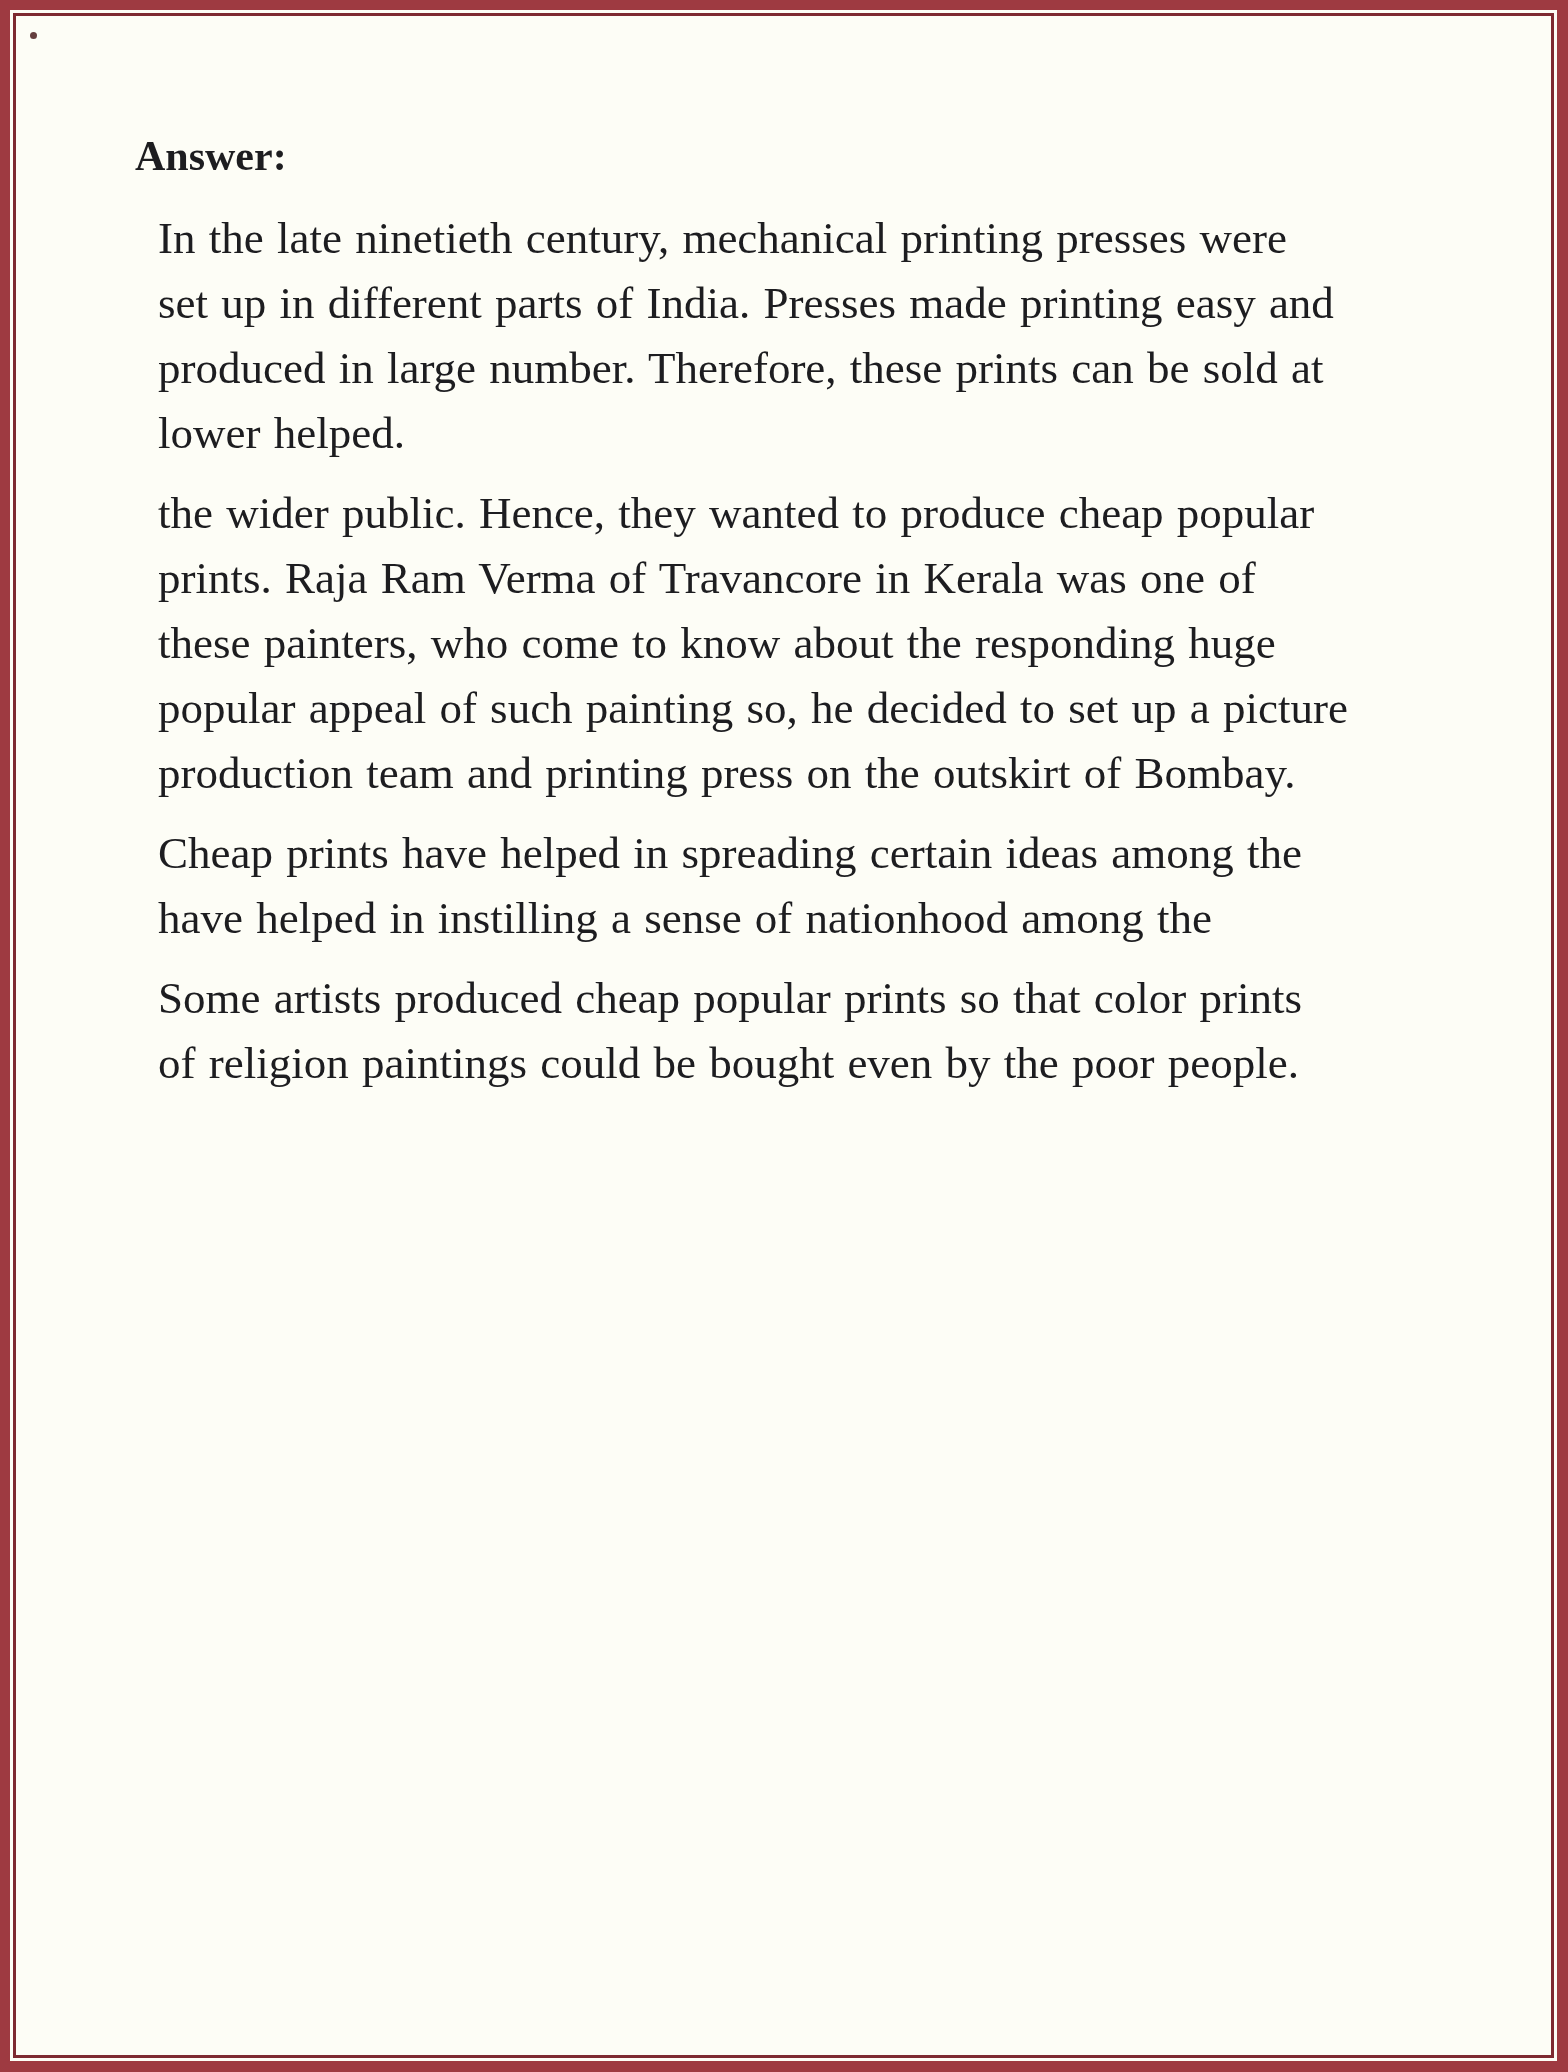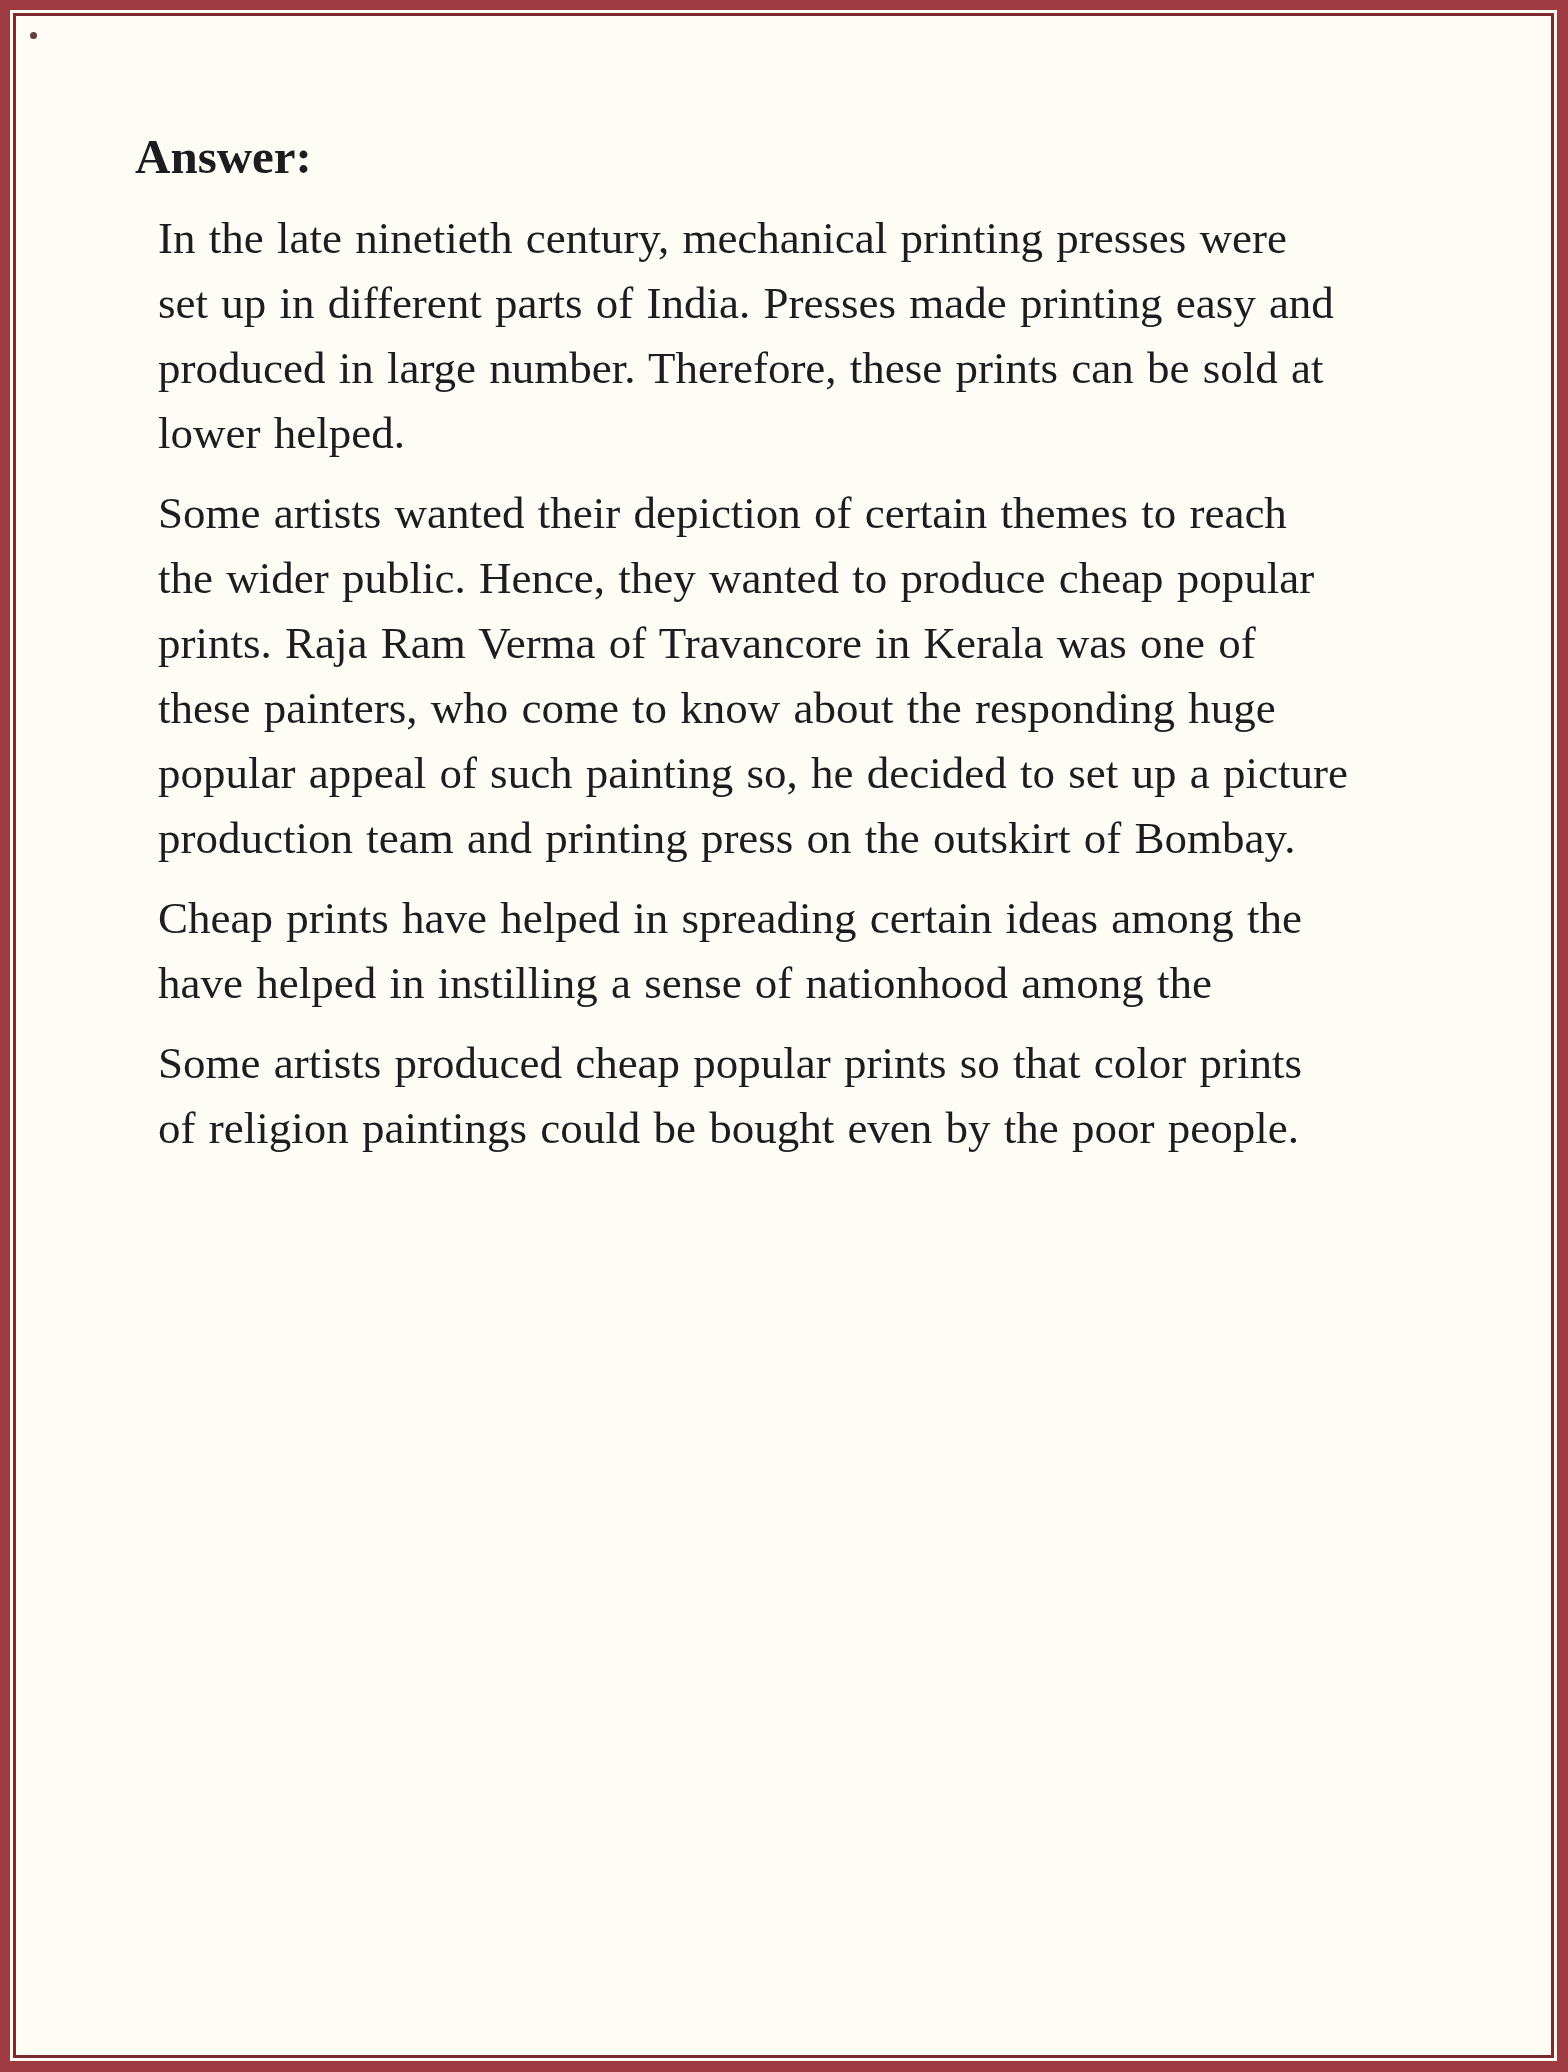--- a/index.html
+++ b/index.html
@@ -35,21 +35,21 @@
   .speck {
     position: absolute;
     left: 14px; top: 16px;
     width: 7px; height: 7px;
     background: #4a1d1f;
     border-radius: 50%;
     opacity: .85;
   }
   .heading {
     margin: 0 0 17px 0;
-    font-size: 49px;
+    font-size: 42px;
     line-height: 65px;
     font-weight: bold;
     color: var(--text);
   }
   .para { margin: 0 0 15px 0; }
   .line {
     font-size: 45px;
     line-height: 65px;
     color: var(--text);
     white-space: pre;
@@ -67,21 +67,20 @@
     <h1 class="heading">Answer:</h1>
 
     <div class="para">
       <div class="line">In the late ninetieth century, mechanical printing presses were</div>
       <div class="line">set up in different parts of India. Presses made printing easy and</div>
       <div class="line">produced in large number. Therefore, these prints can be sold at</div>
       <div class="line">lower helped.</div>
     </div>
 
     <div class="para">
-      <div class="line">Some artists wanted their depiction of certain themes to reach</div>
       <div class="line">the wider public. Hence, they wanted to produce cheap popular</div>
       <div class="line">prints. Raja Ram Verma of Travancore in Kerala was one of</div>
       <div class="line">these painters, who come to know about the responding huge</div>
       <div class="line">popular appeal of such painting so, he decided to set up a picture</div>
       <div class="line">production team and printing press on the outskirt of Bombay.</div>
     </div>
 
     <div class="para">
       <div class="line">Cheap prints have helped in spreading certain ideas among the</div>
       <div class="line">have helped in instilling a sense of nationhood among the</div>

